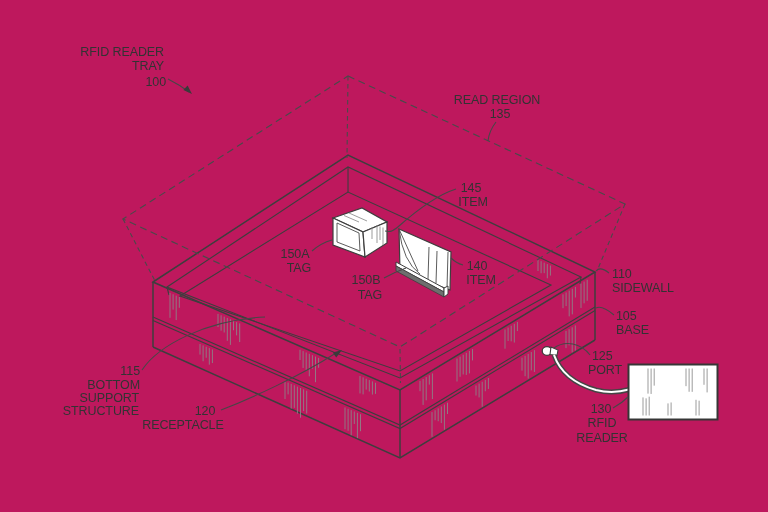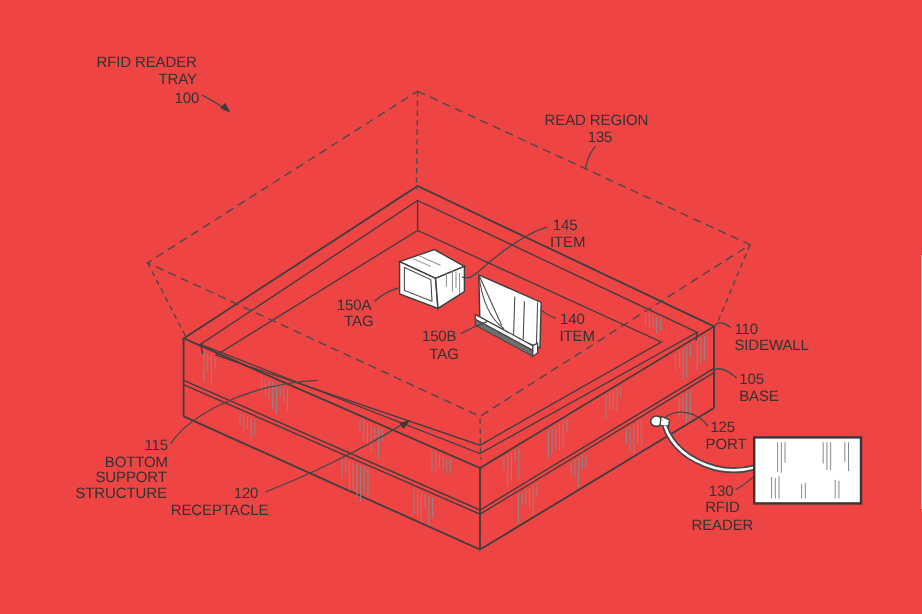--- a/index.html
+++ b/index.html
@@ -1,16 +1,16 @@
 <!DOCTYPE html>
 <html><head>
 <meta charset="utf-8">
 <style>
   html,body{margin:0;padding:0;background:#ffffff;}
-  .stage{position:relative;width:768px;height:512px;background:#ef4444;overflow:hidden;}
+  .stage{position:relative;width:768px;height:512px;background:#be185d;overflow:hidden;}
   svg{display:block;}
   .ln{stroke:#3e3e3e;fill:none;}
   .thick{stroke-width:1.5;}
   .thin{stroke-width:1.1;}
   .sep{stroke-width:1.15;}
   .dash{stroke:#4a4a4a;stroke-width:1.15;fill:none;stroke-dasharray:7 4.5;}
   .dash2{stroke:#4a4a4a;stroke-width:1.1;fill:none;stroke-dasharray:4.5 3.5;}
   .leader{stroke:#474747;stroke-width:1.1;fill:none;}
   .ah{fill:#3a3a3a;stroke:none;}
   text{font-family:"Liberation Sans","DejaVu Sans",sans-serif;font-size:12.5px;fill:#333333;letter-spacing:-0.1px;}

